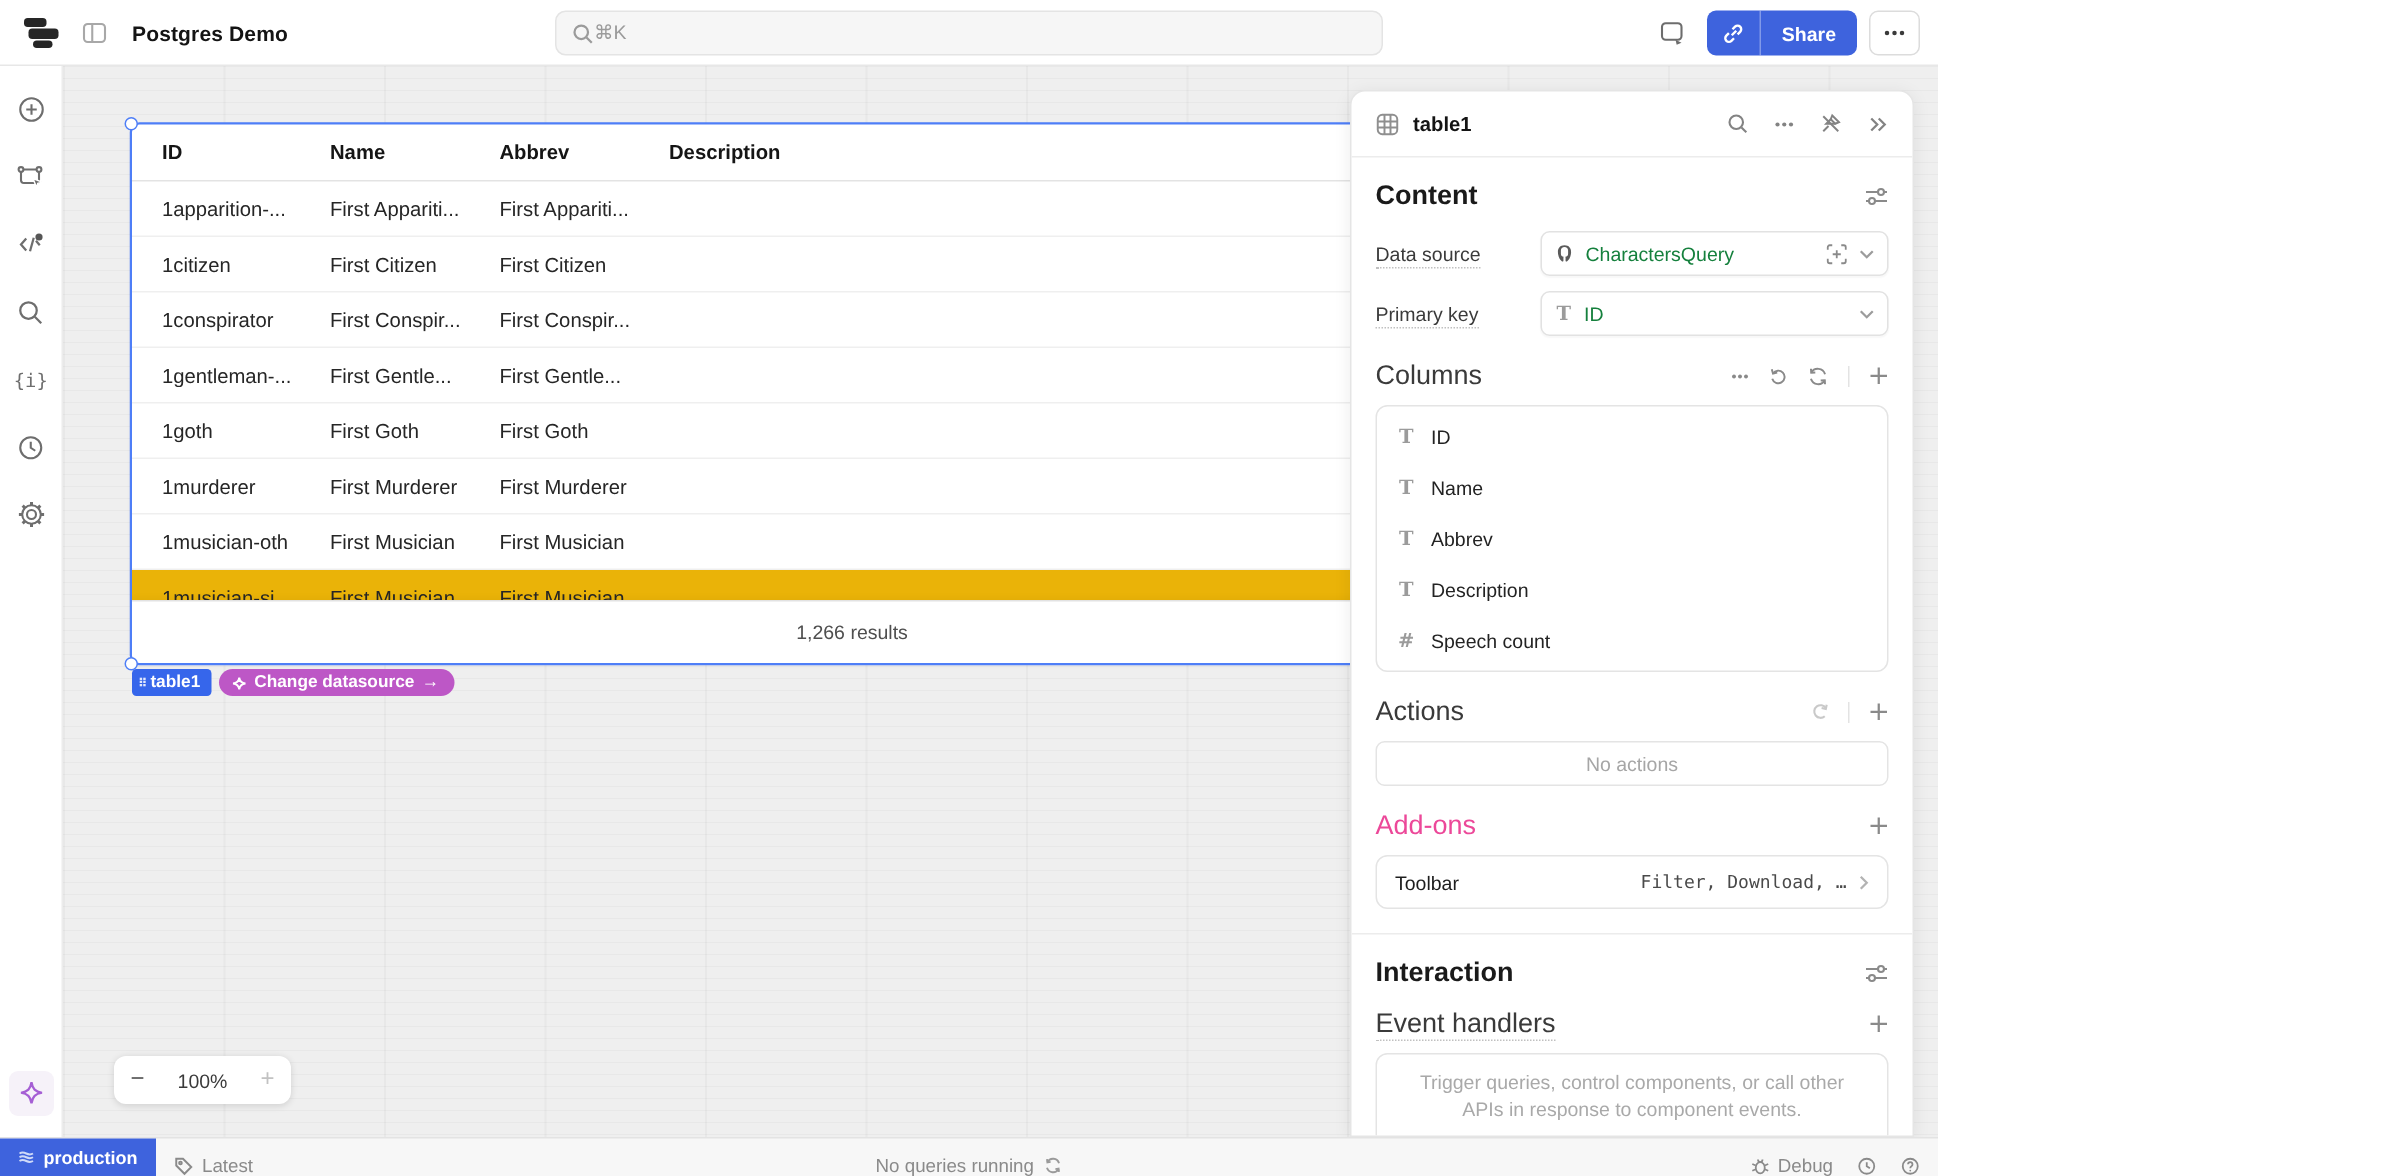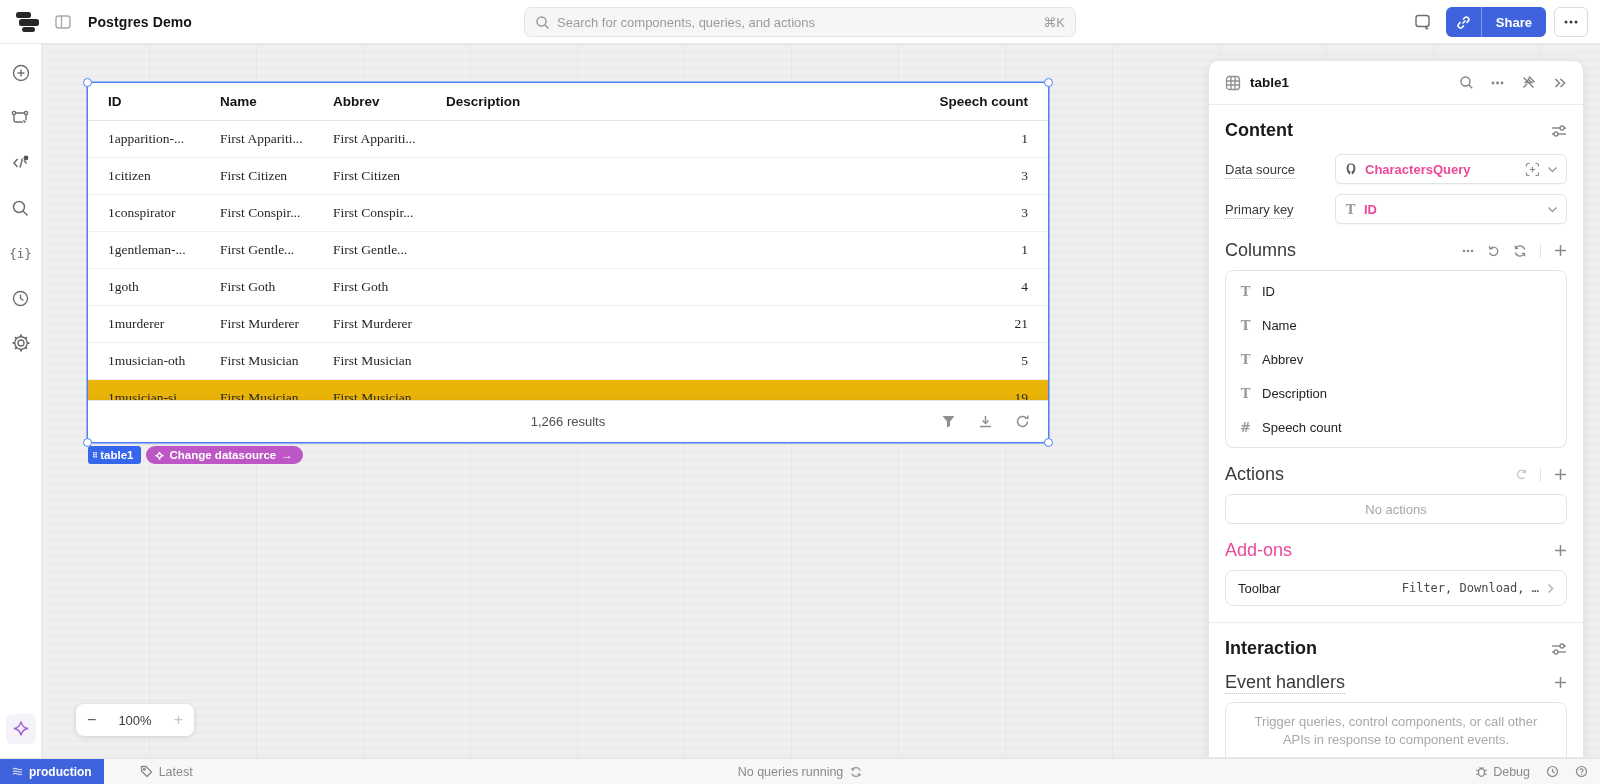--- a/index.html
+++ b/index.html
@@ -4,21 +4,21 @@
 <style>
   :root{
     --accent-blue:#3e63dd; --selection-blue:#4e7ef7; --tag-blue:#3666eb;
     --tag-purple:#bd57c6; --ai-purple:#a55fd4;
     --txt:#1f1f1f; --txt2:#5c5c5c; --txt3:#8c8c8c; --muted:#a6a6a6;
     --line:#e7e7e7; --line2:#ececec;
   }
   *{margin:0;padding:0;box-sizing:border-box;}
   html,body{width:1600px;height:784px;overflow:hidden;}
   body{font-family:"Liberation Sans","DejaVu Sans",sans-serif;background:#fff;color:var(--txt);}
-  .app{position:relative;width:1600px;height:784px;}
+  .app{position:relative;width:1292px;height:784px;}
 
   
   .topbar{position:absolute;top:0;left:0;right:0;height:44px;background:#fff;border-bottom:1px solid var(--line);display:flex;align-items:center;padding:0 12px;z-index:30;}
   .logo{width:24px;height:20px;position:relative;margin:0 10px 0 4px;}
   .logo i{position:absolute;background:#262626;border-radius:2.5px;display:block;}
   .logo i:nth-child(1){left:0;top:0;width:15px;height:6px;}
   .logo i:nth-child(2){left:3px;top:7px;width:20px;height:7px;}
   .logo i:nth-child(3){left:6px;top:15px;width:13px;height:5px;}
   .panel-toggle{width:26px;height:26px;border-radius:5px;display:flex;align-items:center;justify-content:center;color:#a0a0a0;margin-right:12px;cursor:pointer;}
   .app-title{font-size:14px;font-weight:700;color:#141414;letter-spacing:.1px;}
@@ -46,21 +46,21 @@
 
   
   .table-component{position:absolute;left:46px;top:39px;width:960px;height:359px;background:#fff;border-radius:5px;box-shadow:0 0 0 1.5px var(--selection-blue),0 1px 4px rgba(0,0,0,.06);}
   .handle{position:absolute;width:9px;height:9px;border-radius:50%;background:#fff;border:1.5px solid var(--selection-blue);z-index:5;}
   .h-tl{left:-5px;top:-5px;} .h-tr{right:-5px;top:-5px;} .h-bl{left:-5px;bottom:-5px;} .h-br{right:-5px;bottom:-5px;}
   .table-inner{position:absolute;inset:0;border-radius:5px;overflow:hidden;display:flex;flex-direction:column;}
   .t-grid{display:grid;grid-template-columns:112px 113px 113px 1fr 108px;padding:0 20px;align-items:center;}
   .t-header{height:38px;border-bottom:1px solid #e3e3e3;font-weight:700;font-size:13.5px;color:#151515;flex:none;}
   .t-header .num, .t-row .num{text-align:right;}
   .t-body{height:279px;overflow:hidden;flex:none;}
-  .t-row{height:37px;font-size:13.5px;color:#262626;border-bottom:1px solid #efefef;font-family:Liberation Serif, serif;}
+  .t-row{height:37px;font-size:13.5px;color:#262626;border-bottom:1px solid #efefef;}
   .t-row.highlight{background:#eab308;}
   .t-row div{white-space:nowrap;overflow:hidden;}
   .t-footer{flex:1;border-top:1px solid #e2e2e2;position:relative;display:flex;align-items:center;box-shadow:0 -2px 4px rgba(0,0,0,.03);}
   .t-results{position:absolute;left:0;right:0;text-align:center;font-size:13px;color:#4f4f4f;}
   .t-footer-icons{margin-left:auto;display:flex;align-items:center;gap:22px;padding-right:18px;color:#8f8f8f;z-index:2;}
   .t-footer-icons span{display:flex;cursor:pointer;}
 
   
   .comp-tags{position:absolute;left:46px;top:402px;display:flex;gap:5px;align-items:center;}
   .tag-blue{background:var(--tag-blue);color:#fff;height:18px;border-radius:3px;display:flex;align-items:center;padding:0 7px 0 4px;font-size:11.5px;font-weight:700;cursor:grab;}
@@ -82,36 +82,36 @@
   .insp-body{padding:15px 16px 0;font-size:13px;overflow:hidden;}
   .sec-row{display:flex;align-items:center;margin-bottom:13px;}
   .sec-title{font-weight:700;font-size:18px;color:#1a1a1a;}
   .sec-icons{margin-left:auto;display:flex;align-items:center;gap:13px;color:#8a8a8a;}
   .sec-icons span{display:flex;cursor:pointer;}
   .sec-icons .vdiv{width:1px;height:14px;background:#e3e3e3;cursor:default;}
   .field-row{display:flex;align-items:center;margin-bottom:10px;}
   .field-label{width:110px;flex:none;color:#3a3a3a;}
   .dotted{border-bottom:1px dotted #c0c0c0;padding-bottom:1px;cursor:help;}
   .select{flex:1;height:30px;border:1px solid #e2e2e2;border-radius:6px;background:#fff;display:flex;align-items:center;padding:0 8px;gap:7px;box-shadow:0 1px 1px rgba(0,0,0,.03);cursor:pointer;}
-  .select .val{font-size:13px;color:#ec4899;font-weight:700;flex:none;}
+  .select .val{font-size:13px;color:#15803d;font-weight:400;flex:none;}
   .select .grow{flex:1;}
   .t-glyph{font-family:"DejaVu Serif",serif;color:#9b9b9b;font-size:13px;font-weight:700;width:13px;text-align:center;}
   .col-list{border:1px solid #e4e4e4;border-radius:8px;padding:3px 0;margin-bottom:16px;}
   .col-item{height:34px;display:flex;align-items:center;gap:10px;padding:0 13px;cursor:pointer;}
   .col-item .cname{color:#232323;font-size:13px;}
   .empty-box{border:1px solid #e4e4e4;border-radius:6px;height:30px;display:flex;align-items:center;justify-content:center;color:#a6a6a6;margin-bottom:16px;}
   .addon-box{border:1px solid #e4e4e4;border-radius:8px;height:36px;display:flex;align-items:center;padding:0 12px;margin-bottom:16px;cursor:pointer;}
   .addon-box .alabel{color:#1d1d1d;}
   .addon-box .aval{margin-left:auto;font-family:"DejaVu Sans Mono",monospace;font-size:12px;color:#4a4a4a;}
   .addon-box .achev{color:#b3b3b3;margin-left:8px;display:flex;}
   .interaction-sec{border-top:1px solid var(--line2);margin:4px -16px 0;padding:15px 16px 0;}
   .hint-box{border:1px solid #e4e4e4;border-radius:8px;padding:10px 22px 14px;color:#a9a9a9;text-align:center;line-height:1.4;font-size:13px;}
 
   
-  .statusbar{position:absolute;left:0;right:0;bottom:0;height:26px;background:#f7f7f7;border-top:1px solid #e3e3e3;display:flex;align-items:center;font-size:12.5px;color:#8a8a8a;z-index:40;gap:24px;}
+  .statusbar{position:absolute;left:0;right:0;bottom:0;height:26px;background:#f7f7f7;border-top:1px solid #e3e3e3;display:flex;align-items:flex-end;font-size:12.5px;color:#8a8a8a;z-index:40;}
   .env-chip{height:100%;background:var(--accent-blue);color:#fff;display:flex;align-items:center;gap:6px;padding:0 12px;font-weight:700;font-size:12px;cursor:pointer;}
   .version{display:flex;align-items:center;gap:6px;margin-left:12px;cursor:pointer;}
   .sb-center{position:absolute;left:0;right:0;display:flex;align-items:center;justify-content:center;gap:7px;pointer-events:none;}
   .sb-right{margin-left:auto;display:flex;align-items:center;gap:16px;padding-right:12px;}
   .sb-right .grp{display:flex;align-items:center;gap:5px;cursor:pointer;}
   svg{display:block;}
 </style>
 </head>
 <body>
 
@@ -131,21 +131,20 @@
     </div>
     <div class="app-title">Postgres Demo</div>
 
     <div class="searchbar">
       <span>
         <svg width="15" height="15" viewBox="0 0 15 15" fill="none" stroke="#9b9b9b" stroke-width="1.5">
             <circle cx="6.5" cy="6.5" r="4.5"></circle>
             <line x1="10" y1="10" x2="13.5" y2="13.5"></line>
           </svg>
       </span>
-      <span class="ph">Search for components, queries, and actions</span>
       <span class="kbd">⌘K</span>
     </div>
 
     <div class="top-right">
       <button class="icon-btn">
         <svg width="18" height="18" viewBox="0 0 18 18" fill="none" stroke="#6d6d6d" stroke-width="1.4">
             <rect x="2" y="2.5" width="13" height="11" rx="2.5"></rect>
             <path d="M11 13.5 L15 15.5 L11.8 16.8 Z" fill="#6d6d6d" stroke="none"></path>
           </svg>
       </button>

